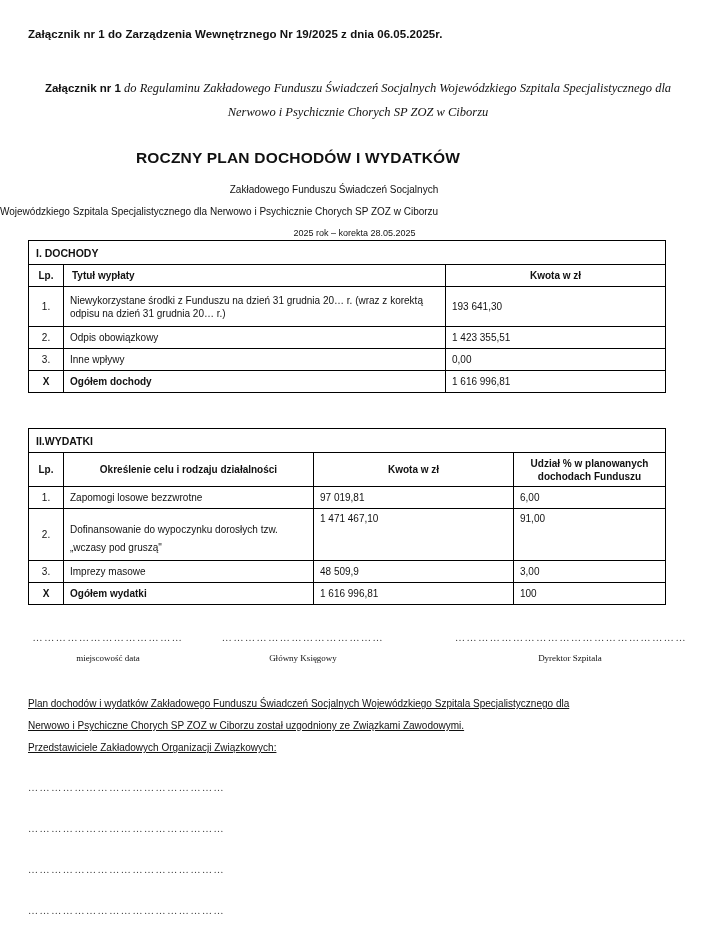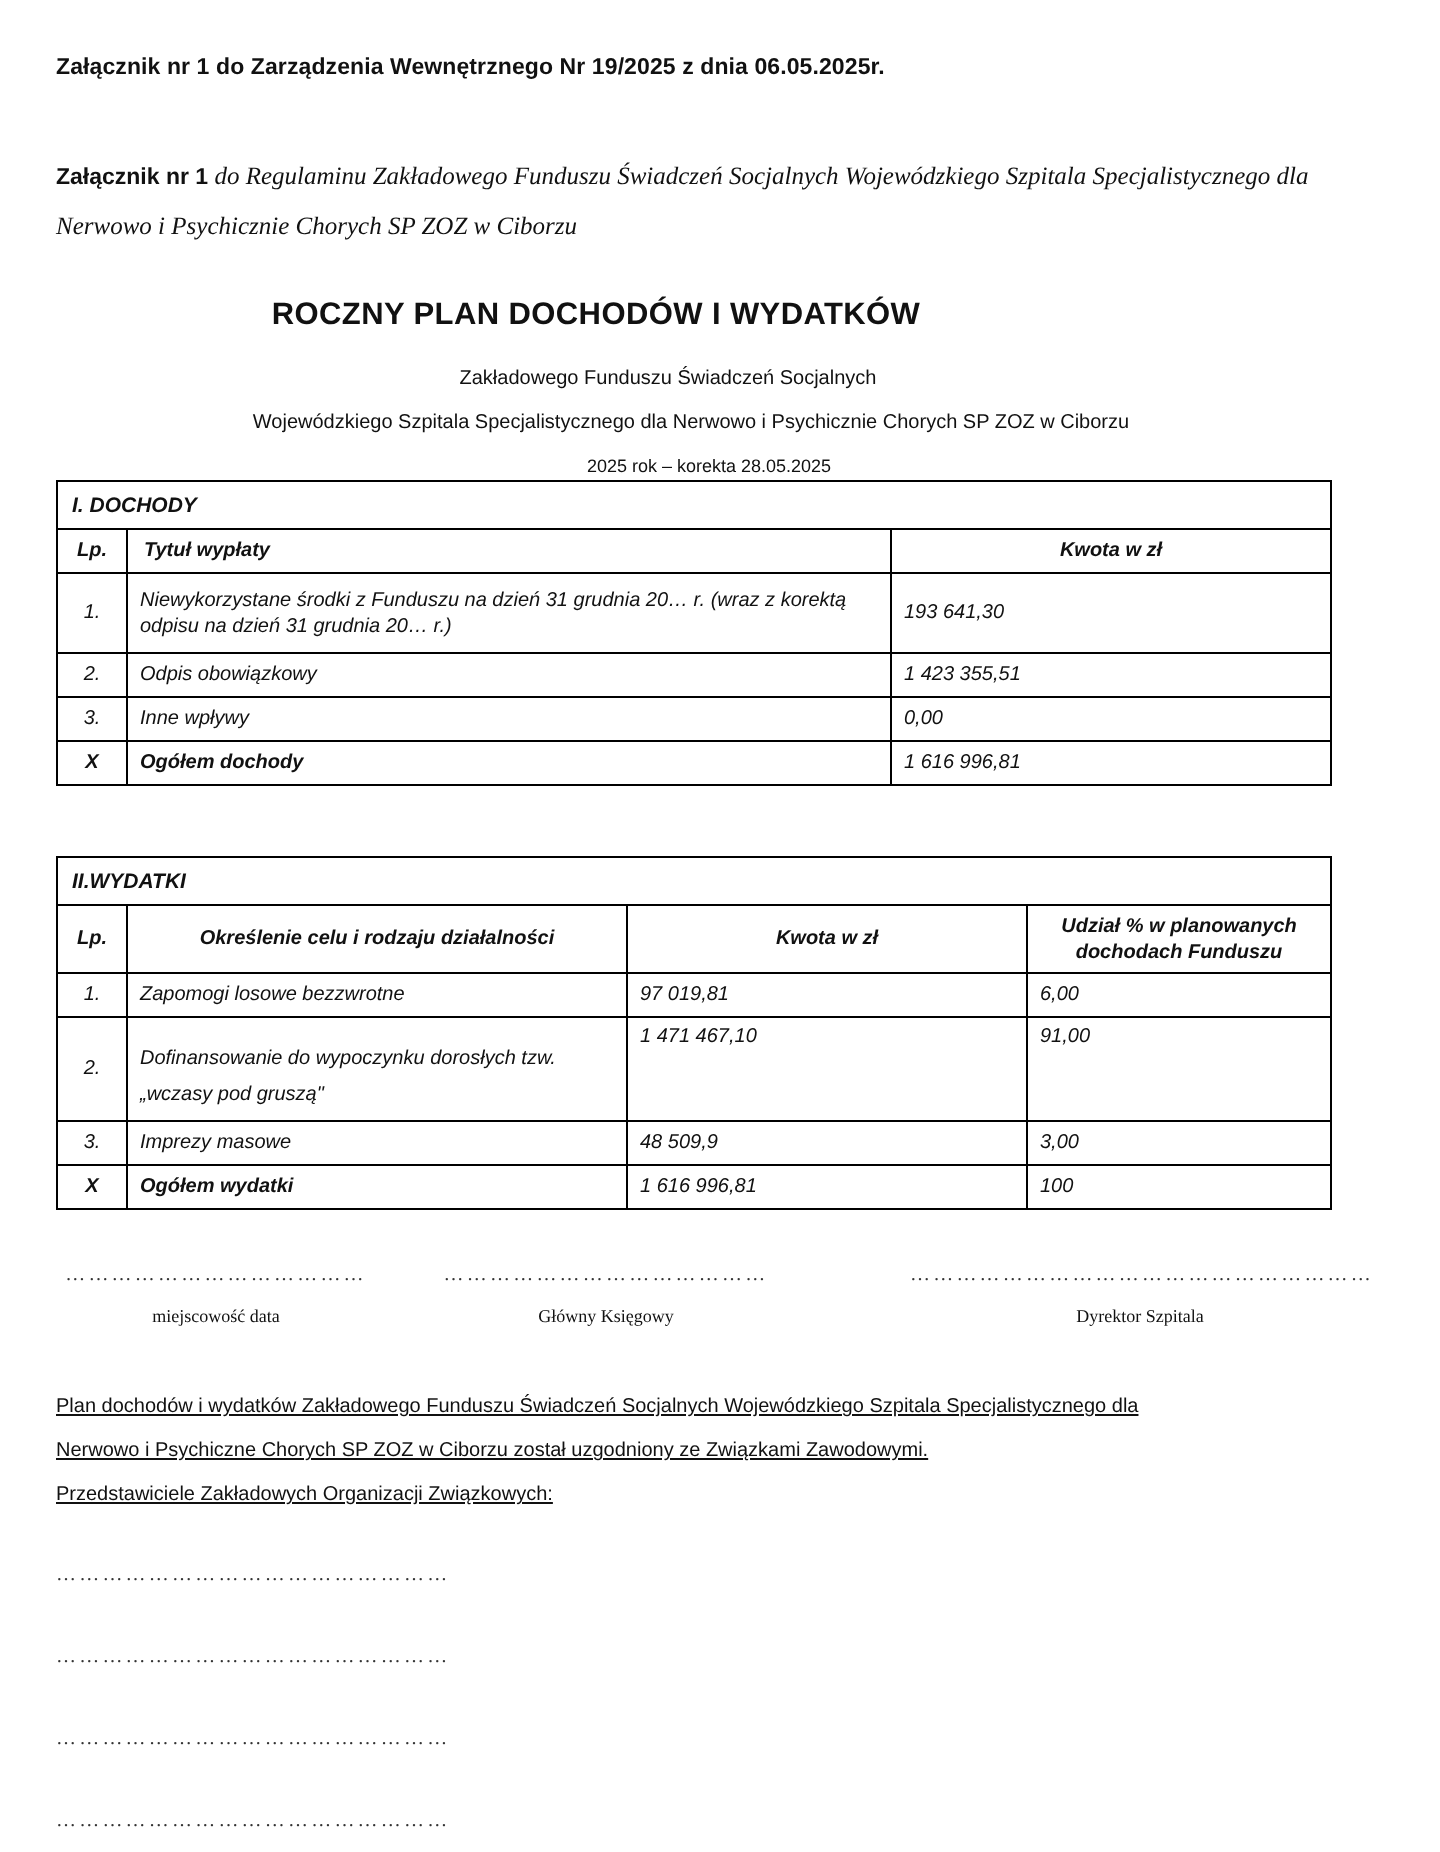--- a/index.html
+++ b/index.html
@@ -38,20 +38,21 @@
 
   .hdr-line2 {
     position: absolute;
     left: 28px;
     top: 76px;
     width: 660px;
     font-size: 12.5px;
     line-height: 24px;
     font-family: "Liberation Serif", serif;
     font-style: italic;
+    text-align: center;
   }
   .hdr-line2 .bold-sans {
     font-family: "Liberation Sans", sans-serif;
     font-style: normal;
     font-weight: bold;
     font-size: 11.5px;
   }
 
   
   .title-main {
@@ -70,39 +71,37 @@
     top: 184px;
     width: 668px;
     text-align: center;
     font-size: 10px;
   }
   .title-sub2 {
     position: absolute;
     left: 0;
     top: 206px;
     width: 691px;
-    text-align: center;
     font-size: 10px;
   }
   .title-sub3 {
     position: absolute;
     left: 0;
     top: 228px;
     width: 709px;
     text-align: center;
     font-size: 9px;
   }
 
   
   .doc-table {
     position: absolute;
     border-collapse: collapse;
     table-layout: fixed;
     font-size: 10px;
-    font-style: italic;
   }
   .doc-table td, .doc-table th {
     border: 1px solid #000000;
     padding: 3px 6px;
     vertical-align: top;
     font-weight: normal;
     text-align: left;
   }
   .doc-table .band {
     font-weight: bold;

